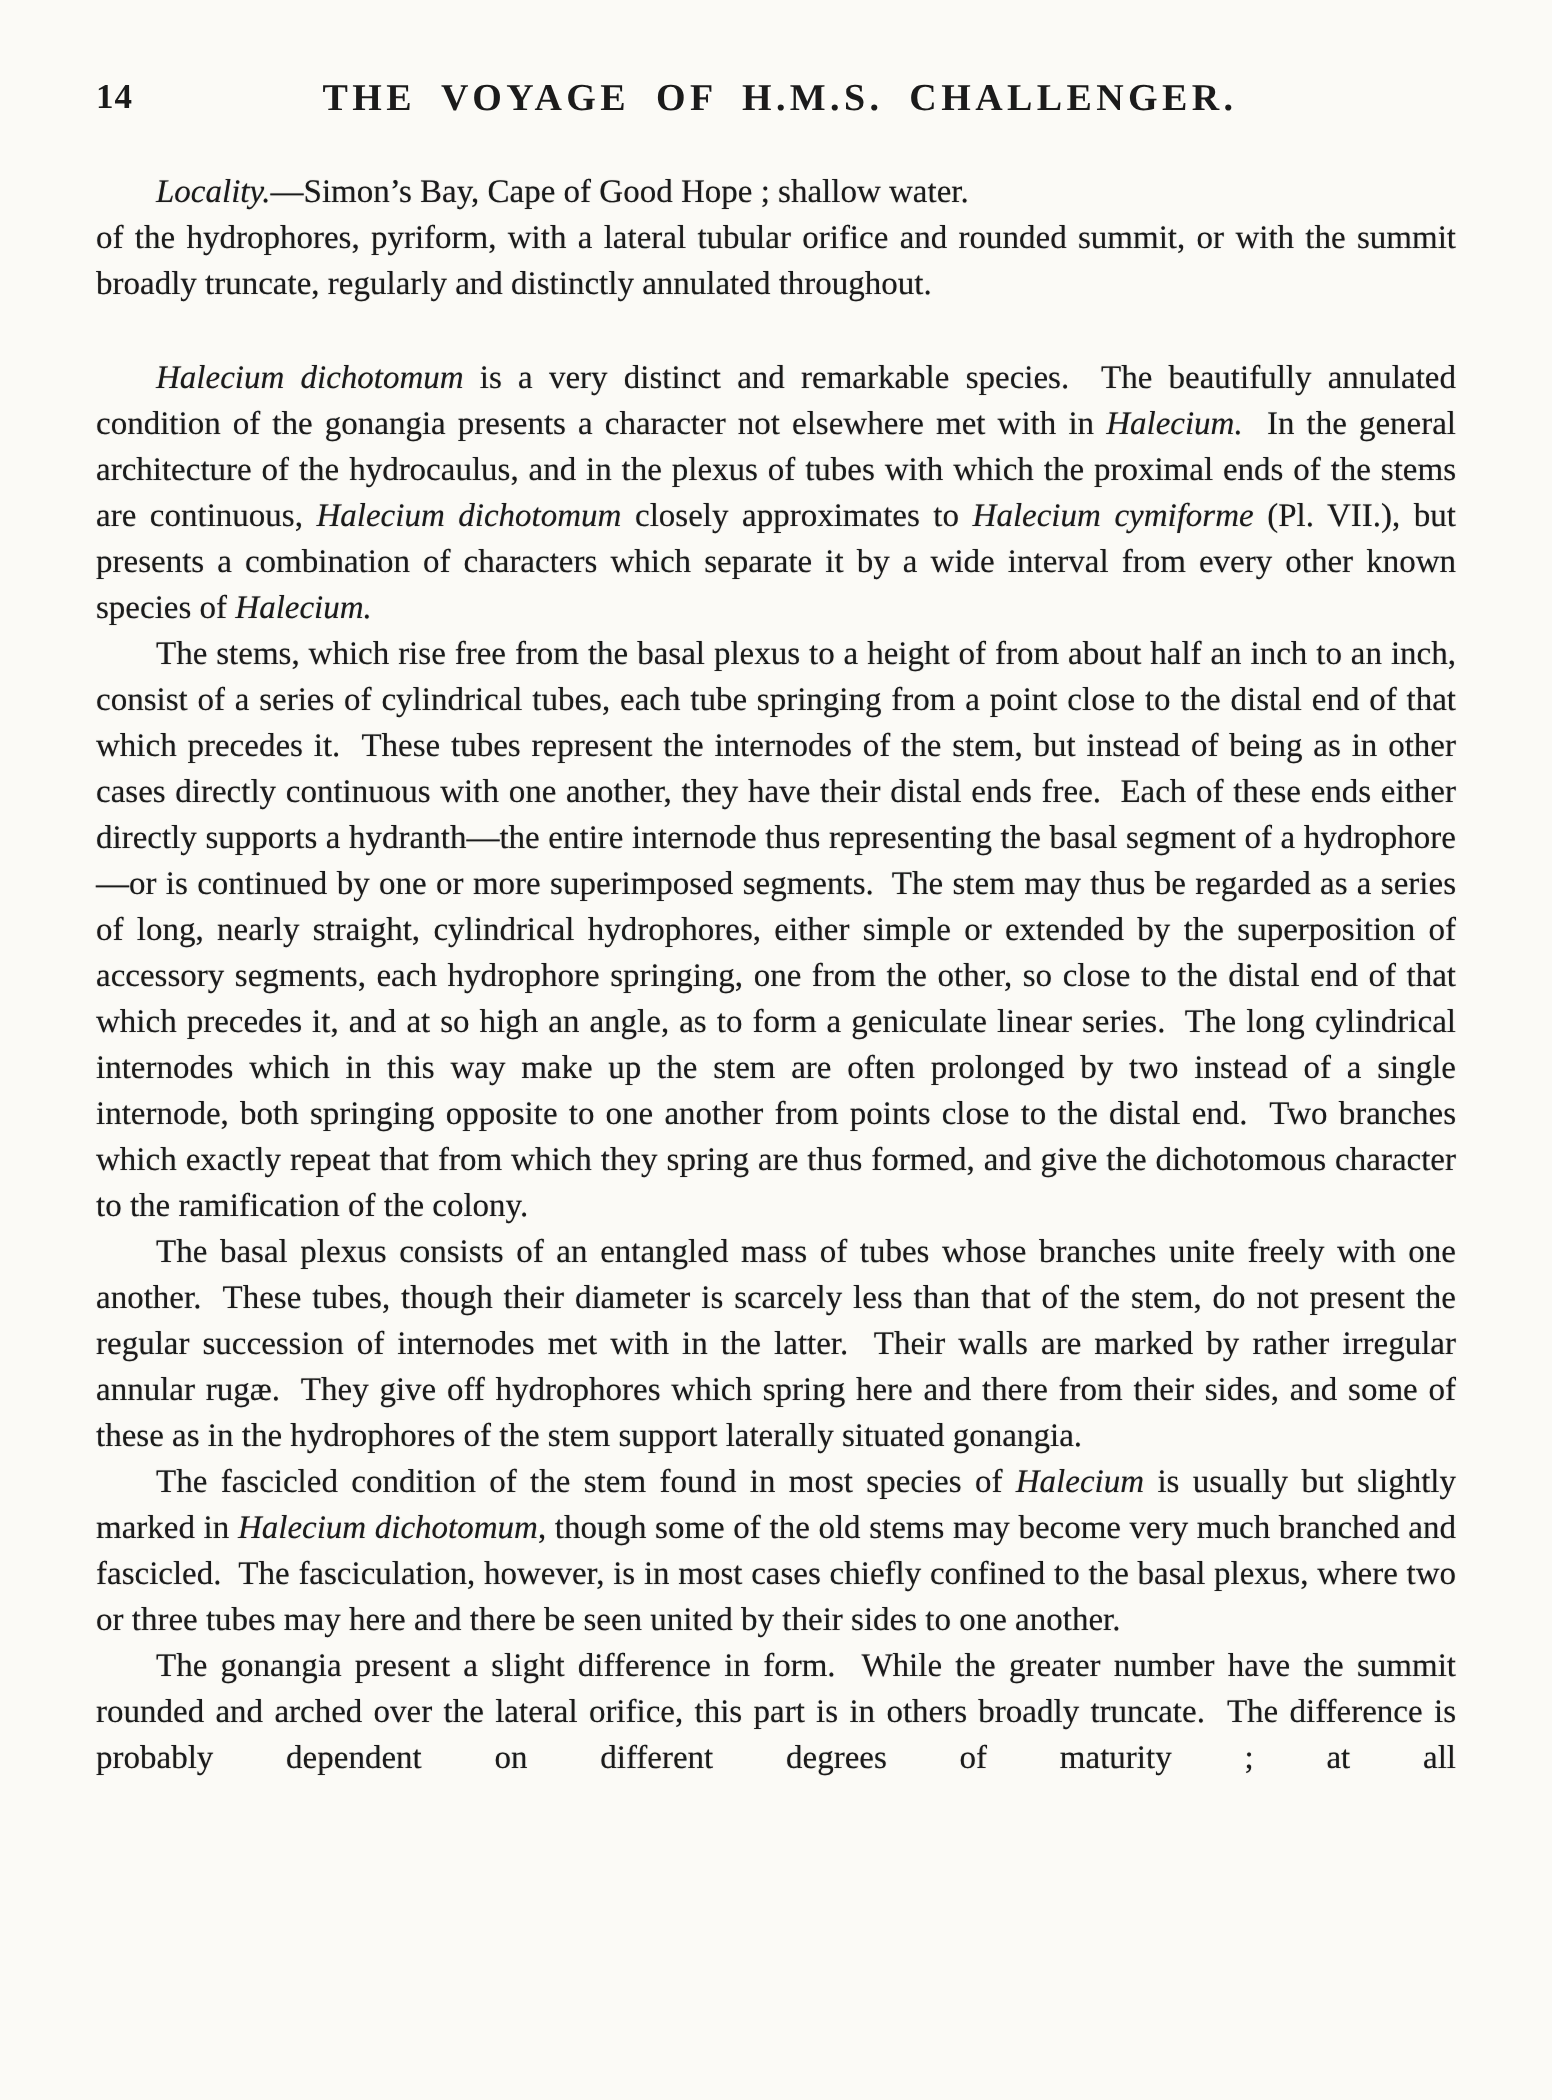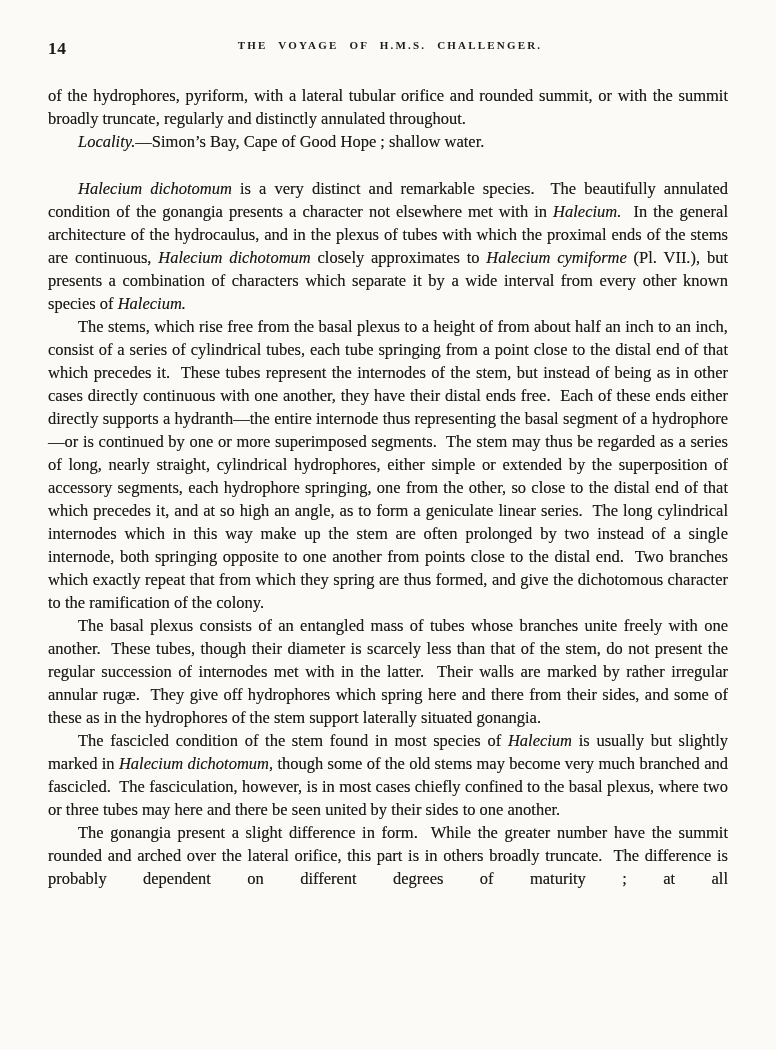--- a/index.html
+++ b/index.html
@@ -24,21 +24,21 @@
   .pagenum {
     position: absolute; left: 0; top: 0;
     font-weight: 700;
     font-size: 17.5px;
     letter-spacing: 0.5px;
   }
   .running-title {
     position: absolute; left: 4px; right: 0; top: 1px;
     text-align: center;
     font-weight: 700;
-    font-size: 11px;
+    font-size: 19px;
     letter-spacing: 2.2px;
     word-spacing: 6px;
   }
   .body-text { width: 680px; }
   p.para {
     margin: 0;
     font-size: 16.5px;
     line-height: 23px;
     text-align: justify;
     white-space: pre-wrap;
@@ -51,21 +51,21 @@
 </style>
 </head>
 <body>
 
 <div class="page">
   <header class="page-header">
     <span class="pagenum">14</span>
     <span class="running-title">THE VOYAGE OF H.M.S. CHALLENGER.</span>
   </header>
   <main class="body-text" id="paragraphs">
+      <p class="para indent"><em>Locality.</em><span>—Simon’s Bay, Cape of Good Hope ; shallow water.</span></p>
       <p class="para"><span>of the hydrophores, pyriform, with a lateral tubular orifice and rounded summit, or with the summit broadly truncate, regularly and distinctly annulated throughout.</span></p>
-      <p class="para indent"><em>Locality.</em><span>—Simon’s Bay, Cape of Good Hope ; shallow water.</span></p>
       <p class="para indent space-before"><em>Halecium dichotomum</em><span> is a very distinct and remarkable species.  The beautifully annulated condition of the gonangia presents a character not elsewhere met with in </span><em>Halecium.</em><span>  In the general architecture of the hydrocaulus, and in the plexus of tubes with which the proximal ends of the stems are continuous, </span><em>Halecium dichotomum</em><span> closely approximates to </span><em>Halecium cymiforme</em><span> (Pl. VII.), but presents a combination of characters which separate it by a wide interval from every other known species of </span><em>Halecium.</em></p>
       <p class="para indent"><span>The stems, which rise free from the basal plexus to a height of from about half an inch to an inch, consist of a series of cylindrical tubes, each tube springing from a point close to the distal end of that which precedes it.  These tubes represent the internodes of the stem, but instead of being as in other cases directly continuous with one another, they have their distal ends free.  Each of these ends either directly supports a hydranth—the entire internode thus representing the basal segment of a hydrophore—or is continued by one or more superimposed segments.  The stem may thus be regarded as a series of long, nearly straight, cylindrical hydrophores, either simple or extended by the superposition of accessory segments, each hydrophore springing, one from the other, so close to the distal end of that which precedes it, and at so high an angle, as to form a geniculate linear series.  The long cylindrical internodes which in this way make up the stem are often prolonged by two instead of a single internode, both springing opposite to one another from points close to the distal end.  Two branches which exactly repeat that from which they spring are thus formed, and give the dichotomous character to the ramification of the colony.</span></p>
       <p class="para indent"><span>The basal plexus consists of an entangled mass of tubes whose branches unite freely with one another.  These tubes, though their diameter is scarcely less than that of the stem, do not present the regular succession of internodes met with in the latter.  Their walls are marked by rather irregular annular rugæ.  They give off hydrophores which spring here and there from their sides, and some of these as in the hydrophores of the stem support laterally situated gonangia.</span></p>
       <p class="para indent"><span>The fascicled condition of the stem found in most species of </span><em>Halecium</em><span> is usually but slightly marked in </span><em>Halecium dichotomum</em><span>, though some of the old stems may become very much branched and fascicled.  The fasciculation, however, is in most cases chiefly confined to the basal plexus, where two or three tubes may here and there be seen united by their sides to one another.</span></p>
       <p class="para indent justify-last"><span>The gonangia present a slight difference in form.  While the greater number have the summit rounded and arched over the lateral orifice, this part is in others broadly truncate.  The difference is probably dependent on different degrees of maturity ; at all</span></p>
     </main>
 </div>
 
 </body></html>

